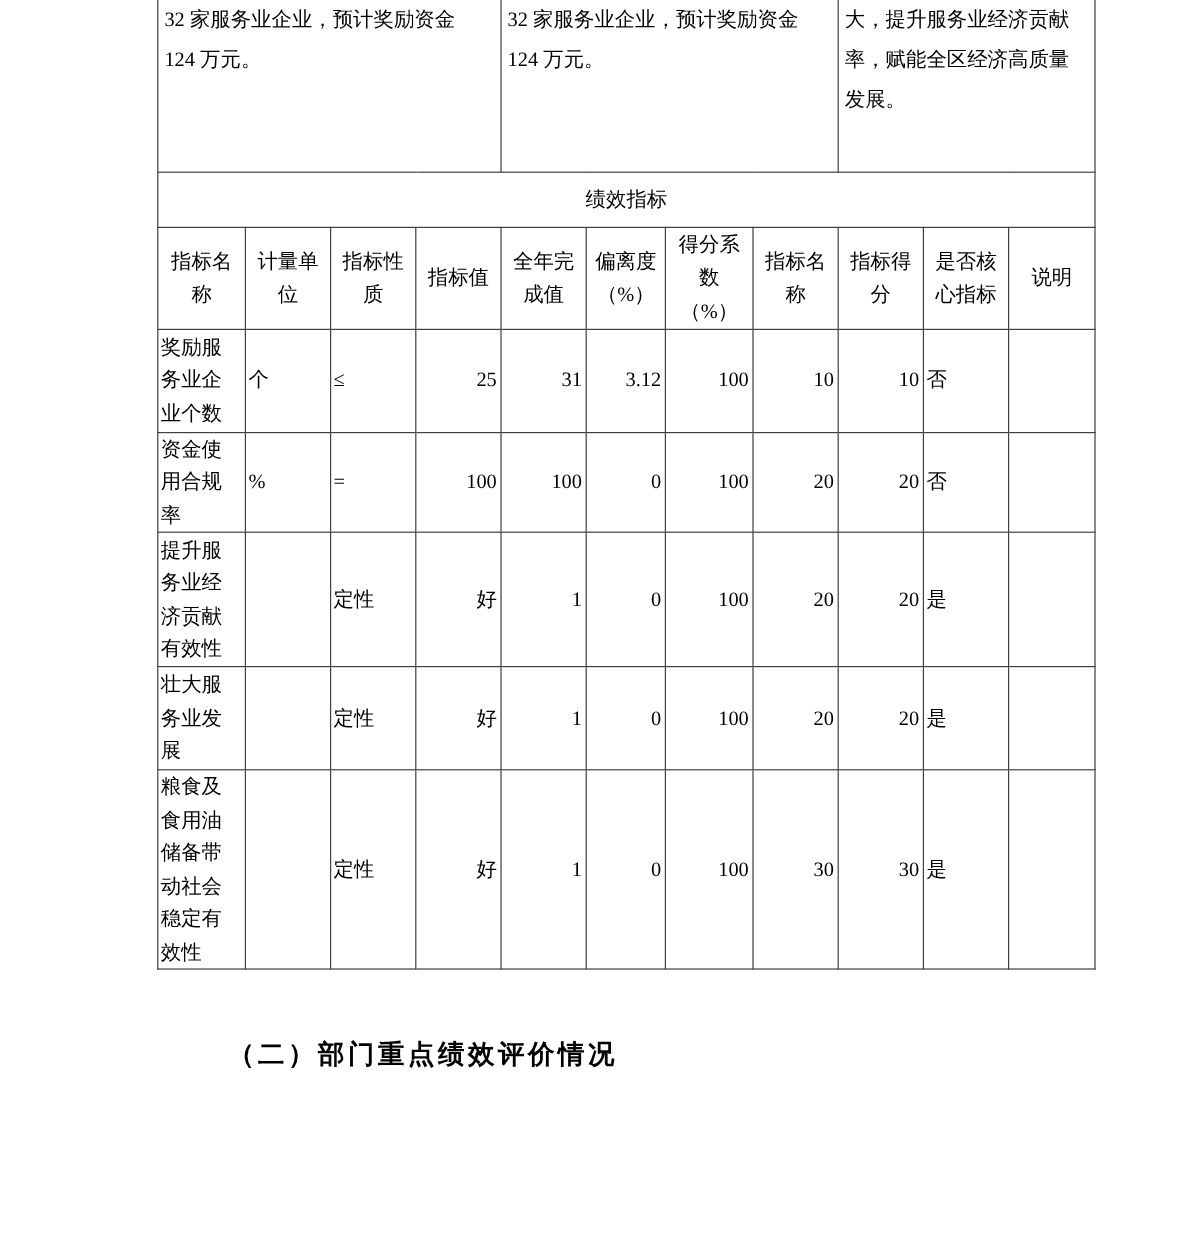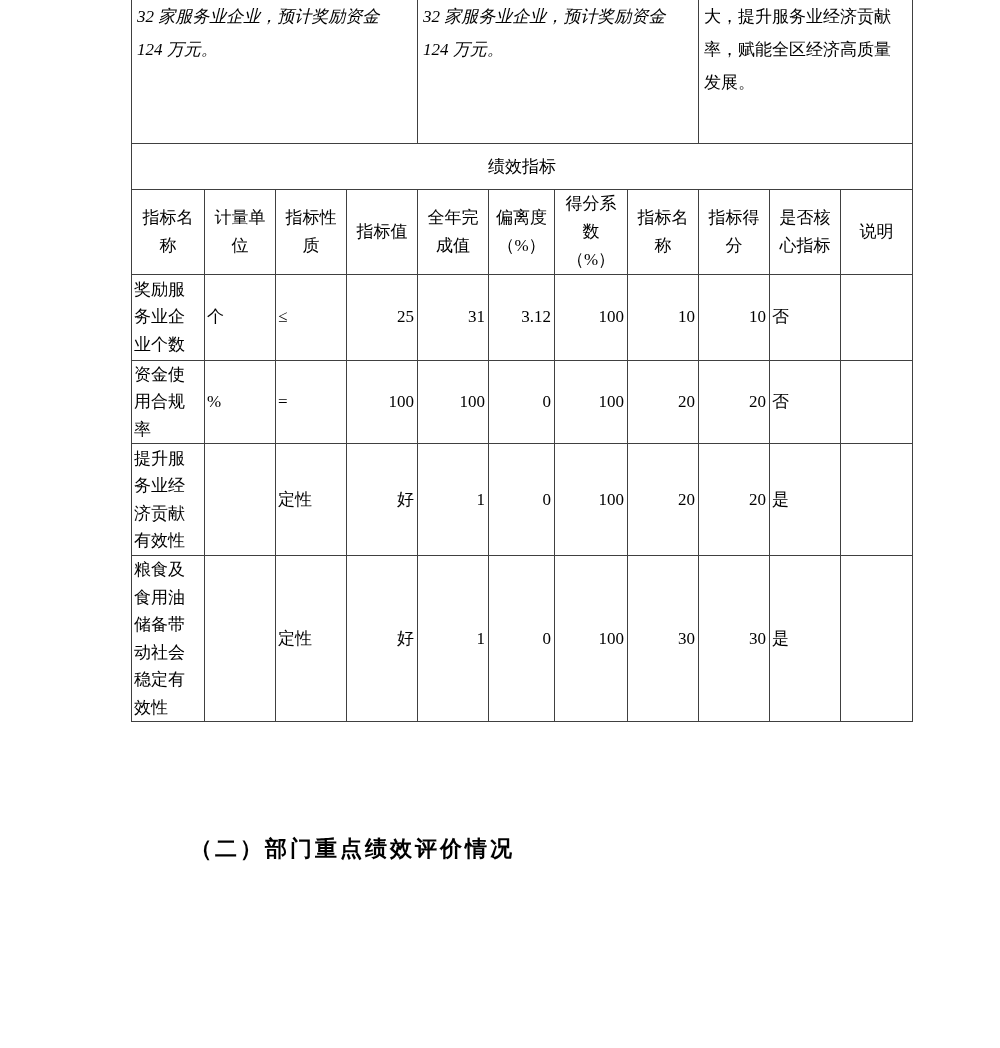--- a/index.html
+++ b/index.html
@@ -13,39 +13,39 @@
     width:781px;margin-left:131px;
     font-size:17px;
   }
   table.doc td{
     border:1px solid #404040;
     overflow:hidden;
     word-break:normal;
   }
   
   tr.r0 td{border-top:none;vertical-align:top;line-height:33px;}
-  td.topcell{padding:0 14px 0 5px;font-style:italic;}
+  td.topcell{padding:0 14px 0 5px;}
   td.topcell3{padding:0 6px 0 5px;}
   tr.r0{height:143px;}
   
   tr.r1{height:46px;}
   td.sec{text-align:center;vertical-align:middle;padding:0;}
   
   tr.r2{height:85px;}
   tr.r2 td{text-align:center;vertical-align:middle;line-height:28px;padding:0 6px;}
   
   tr.r3{height:86px;} tr.r4{height:80px;} tr.r5{height:113px;}
   tr.r6{height:112px;} tr.r7{height:86px;} tr.r8{height:166px;}
   tr.data td{vertical-align:middle;line-height:27.5px;}
   td.name{text-align:left;padding:0 6px 0 2px;}
   td.al{text-align:left;padding:0 1px 0 2px;}
   td.ar{text-align:right;padding:0 3px 0 1px;}
   td.note{padding:0 2px;}
   .footer-heading{
-    margin:112px 0 0 190px;
+    margin:56px 0 0 190px;
     font-size:22px;font-weight:bold;letter-spacing:3px;
     line-height:30px;
   }
 </style>
 </head>
 <body>
 
 <table class="doc">
   <colgroup>
     <col style="width:73px">
@@ -122,20 +122,33 @@
     <td class="ar">好</td>
     <td class="ar">1</td>
     <td class="ar">0</td>
     <td class="ar">100</td>
     <td class="ar">20</td>
     <td class="ar">20</td>
     <td class="al">是</td>
     <td class="note"></td>
   </tr>
 
+  <tr class="data r7">
+    <td class="name">壮大服务业发展</td>
+    <td class="al"></td>
+    <td class="al">定性</td>
+    <td class="ar">好</td>
+    <td class="ar">1</td>
+    <td class="ar">0</td>
+    <td class="ar">100</td>
+    <td class="ar">20</td>
+    <td class="ar">20</td>
+    <td class="al">是</td>
+    <td class="note"></td>
+  </tr>
 
   <tr class="data r8">
     <td class="name">粮食及食用油储备带动社会稳定有效性</td>
     <td class="al"></td>
     <td class="al">定性</td>
     <td class="ar">好</td>
     <td class="ar">1</td>
     <td class="ar">0</td>
     <td class="ar">100</td>
     <td class="ar">30</td>

